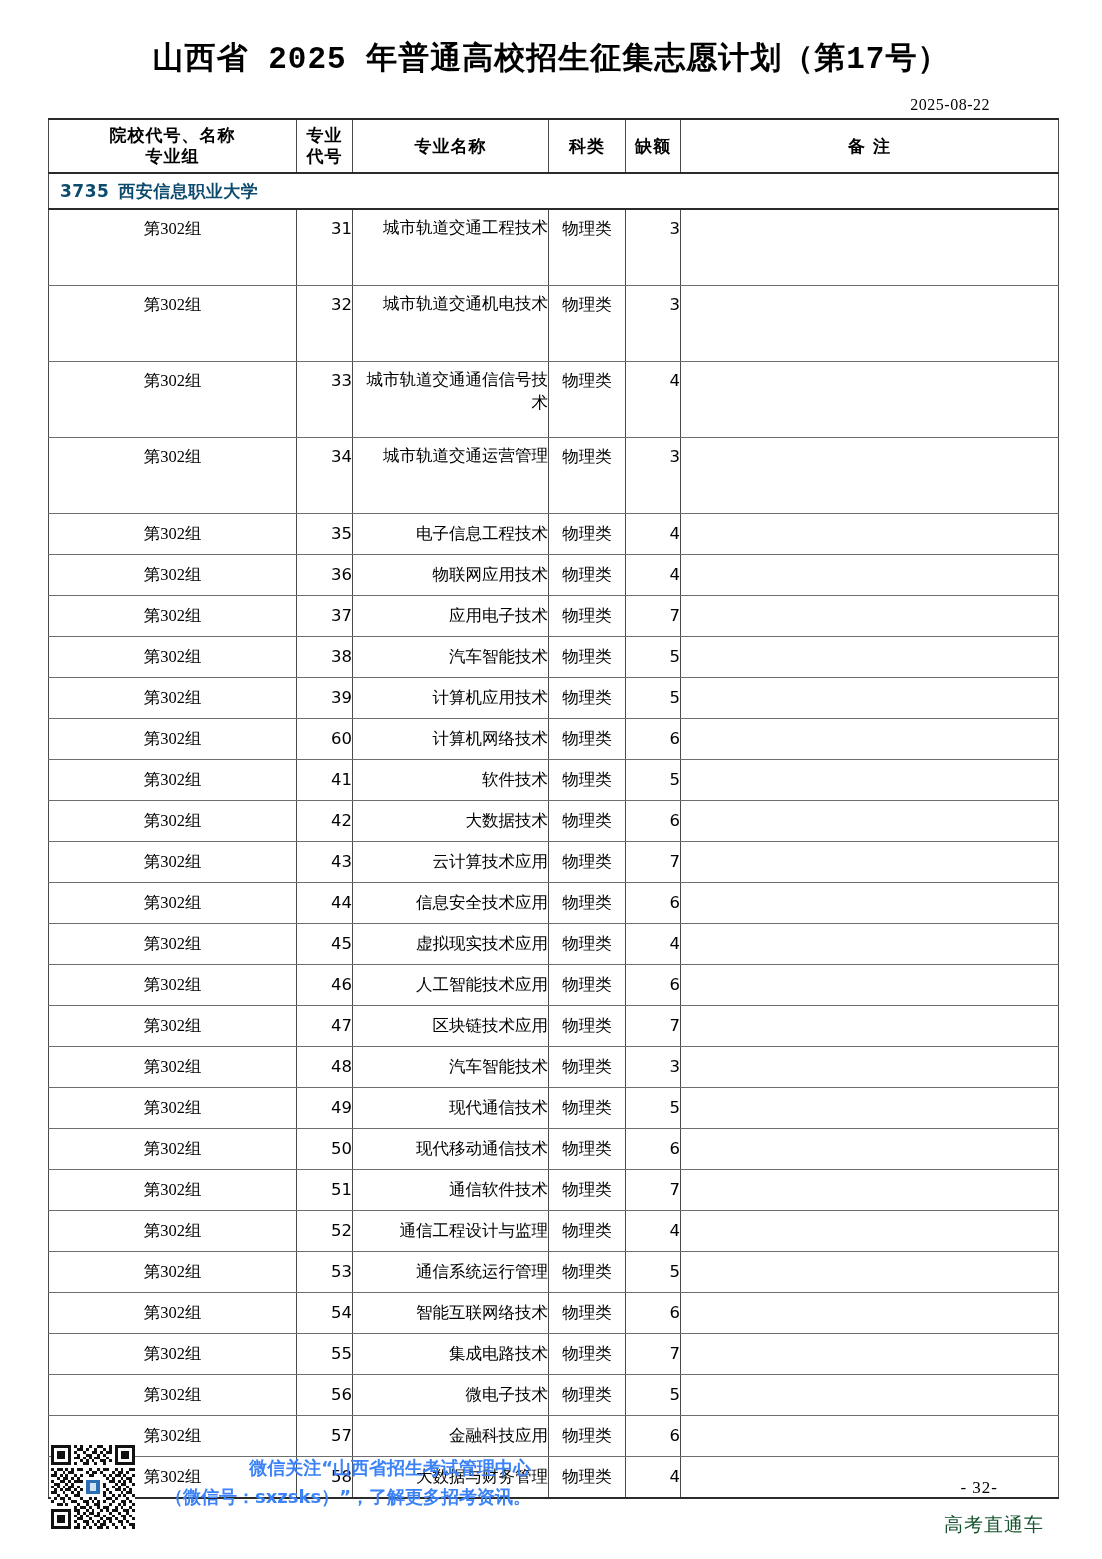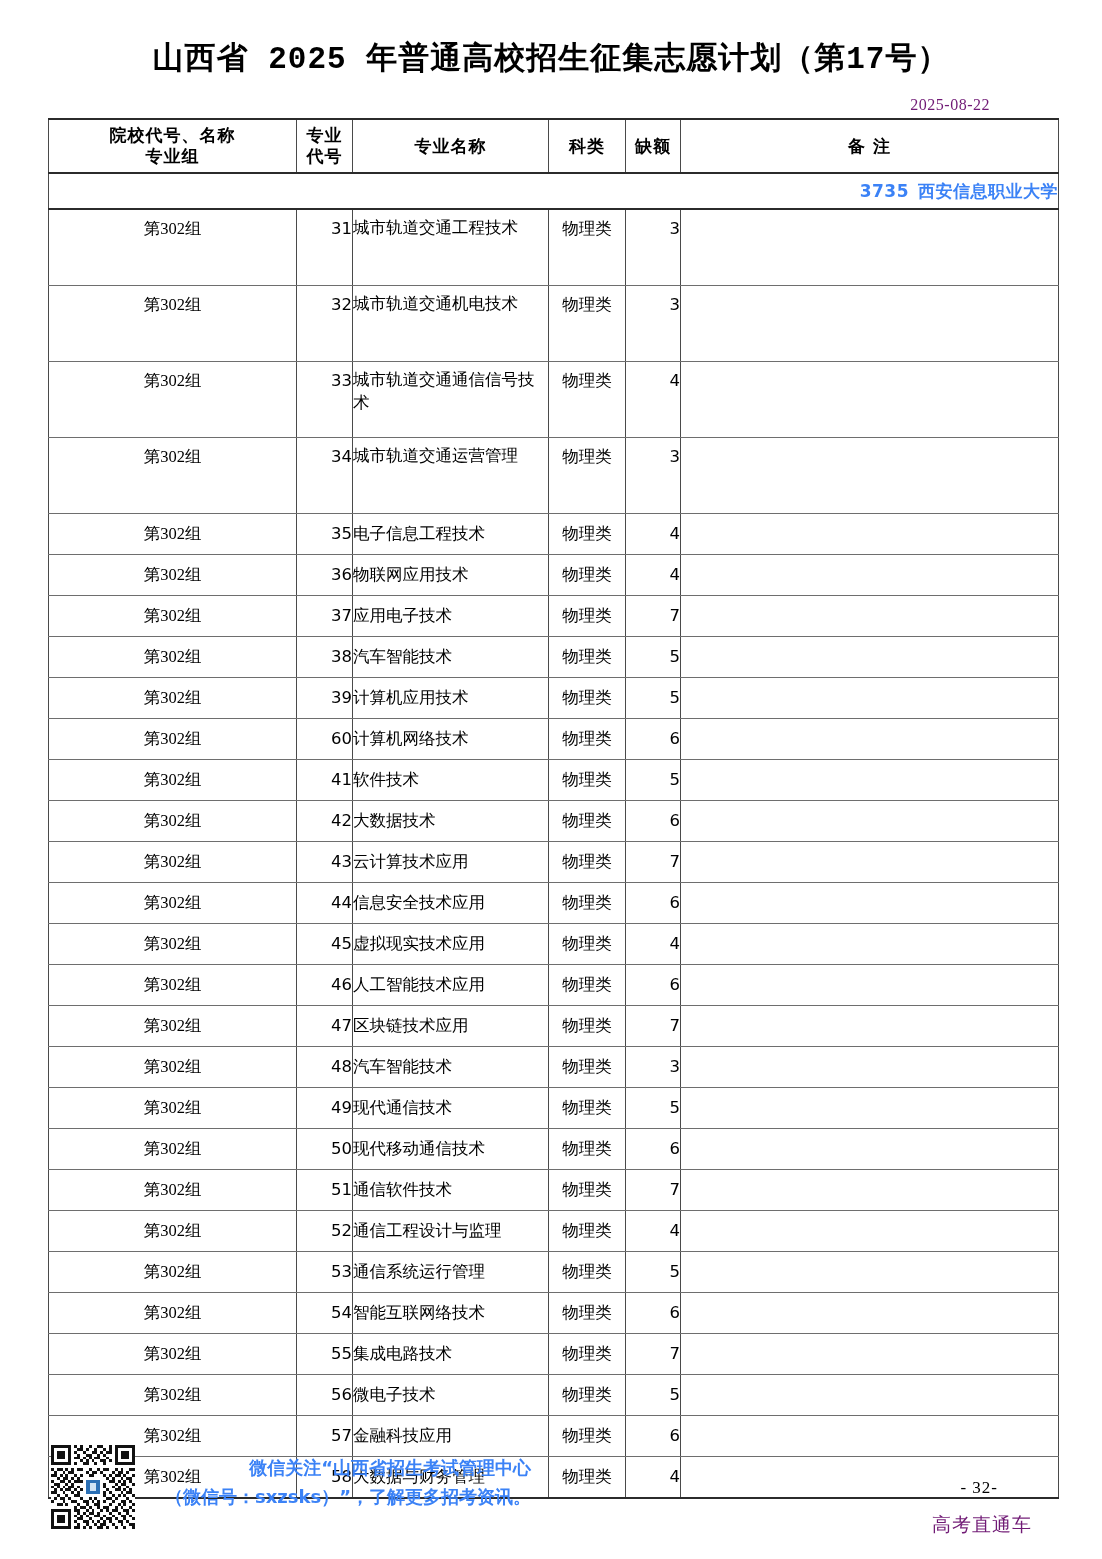--- a/index.html
+++ b/index.html
@@ -28,21 +28,21 @@
     line-height: 1.25;
     color: #000;
   }
   .doc-date {
     position: absolute;
     top: 96px;
     right: 112px;
     font-family: "Liberation Serif", serif;
     font-size: 16px;
     letter-spacing: 0.5px;
-    color: #701a75;
+    color: #000000;
   }
 
   
   .sheet {
     position: absolute;
     top: 118px;
     left: 48px;
     width: 1010px;
   }
   table.plan {
@@ -101,21 +101,21 @@
     border-bottom: 1px solid #6e6e6e;
     font-size: 16.5px;
     line-height: 1.42;
   }
   tr.data-row.tall td { height: 68px; }
   tr.data-row.short td { height: 40px; }
   tr.data-row:last-child td { border-bottom: 2px solid #2b2b2b; }
 
   td.cell-group  { text-align: center; font-family: Liberation Serif, serif; }
   td.cell-code   { text-align: right; font-family: "DejaVu Sans", "Liberation Sans", sans-serif; font-size: 16px; }
-  td.cell-major  { text-align: left; padding: 0 6px 0 8px; font-family: "Liberation Serif", serif; margin-top: 12px; }
+  td.cell-major  { text-align: right; padding: 0 6px 0 8px; font-family: "Liberation Serif", serif; margin-top: 12px; }
   td.cell-cat    { text-align: center; font-family: "Liberation Serif", serif; }
   td.cell-quota  { text-align: right; padding-right: 9px; font-family: "DejaVu Sans", "Liberation Sans", sans-serif; font-size: 16px; }
   td.cell-remark { text-align: left; }
 
   tr.data-row.tall td.cell-group,
   tr.data-row.tall td.cell-code,
   tr.data-row.tall td.cell-cat,
   tr.data-row.tall td.cell-quota { vertical-align: top; padding-top: 7px; }
   tr.data-row.tall td.cell-major { vertical-align: top; padding-top: 6px; }
 
@@ -151,25 +151,25 @@
   .page-number {
     position: absolute;
     right: 60px;
     top: 36px;
     font-family: "Liberation Serif", serif;
     font-size: 17px;
     letter-spacing: 1px;
   }
   .watermark {
     position: absolute;
-    right: 26px;
+    right: 14px;
     top: 70px;
     font-family: "DejaVu Sans", "Liberation Sans", sans-serif;
     font-size: 19px;
-    color: #701a75;
+    color: #14532d;
     letter-spacing: 1px;
   }
 </style>
 </head>
 <body>
 
 <h1 class="page-title">山西省 2025 年普通高校招生征集志愿计划（第17号）</h1>
 <div class="doc-date">2025-08-22</div>
 
 <div class="sheet">
@@ -193,21 +193,21 @@
           <span class="hdr-two">代号</span>
         </th>
         <th>专业名称</th>
         <th>科类</th>
         <th>缺额</th>
         <th>备 注</th>
       </tr>
     </thead>
     <tbody>
       <tr class="school-row">
-        <td colspan="6" style="color: #3b82f6; text-align: right;">
+        <td colspan="6" style="color: #0c4a6e;">
           <span class="sch-code">3735</span><span>西安信息职业大学</span>
         </td>
       </tr>
     <tr class="data-row tall">
           <td class="cell-group">第302组</td>
           <td class="cell-code">31</td>
           <td class="cell-major">城市轨道交通工程技术</td>
           <td class="cell-cat">物理类</td>
           <td class="cell-quota">3</td>
           <td class="cell-remark"></td>

